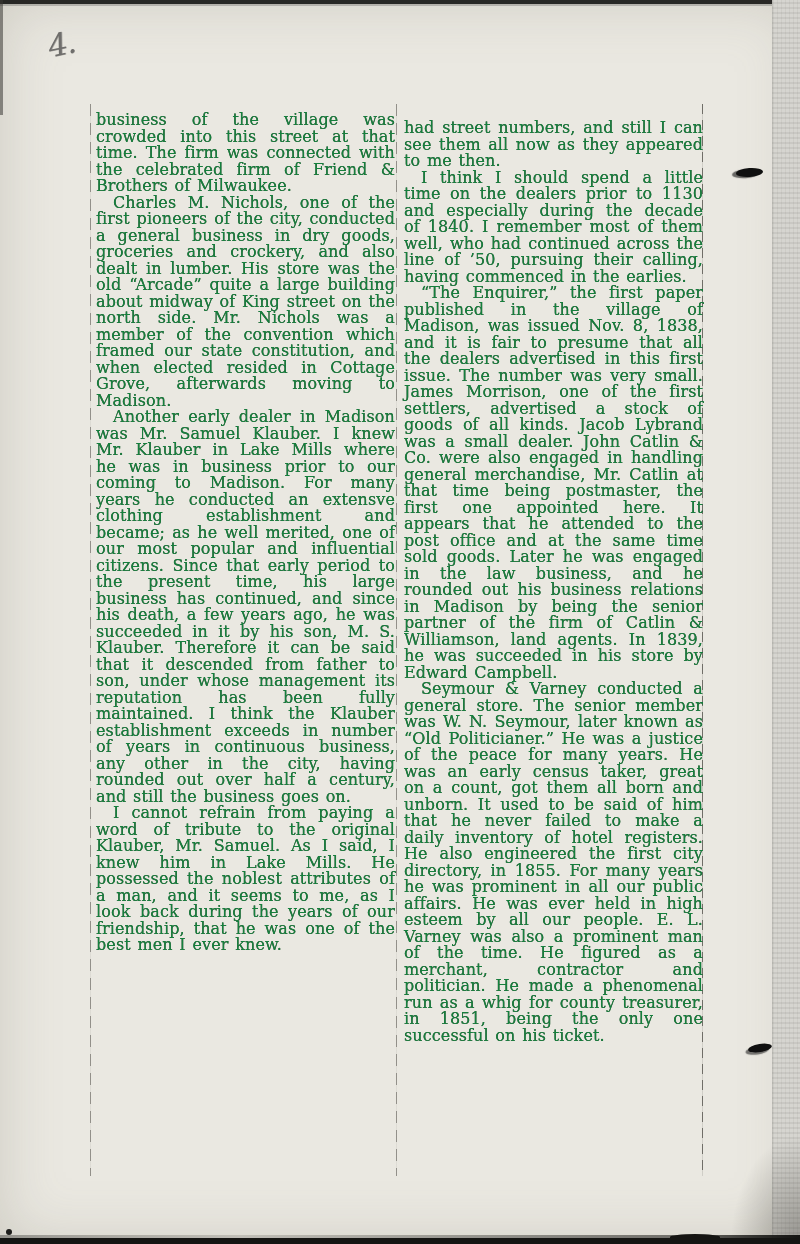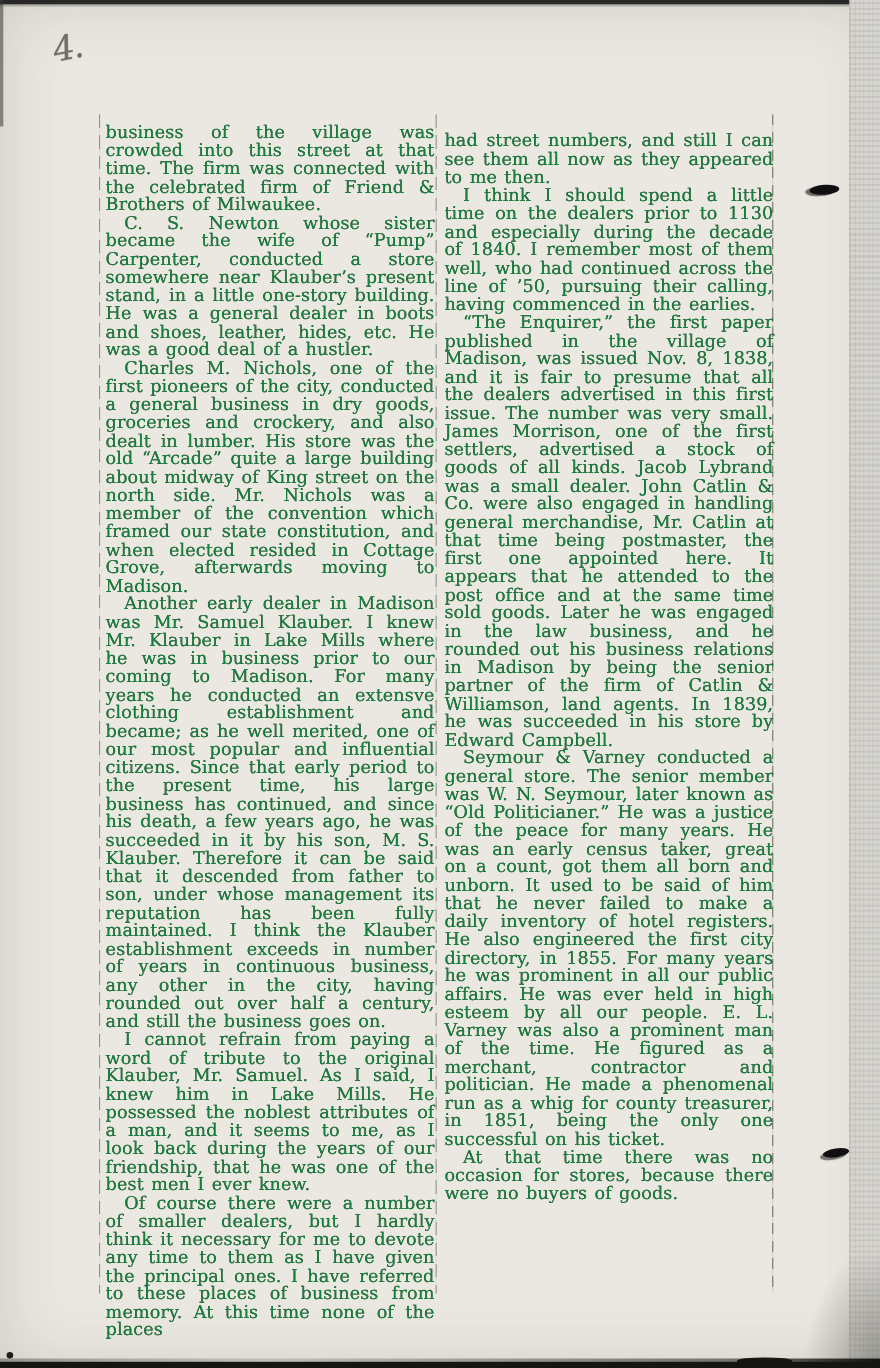--- a/index.html
+++ b/index.html
@@ -71,30 +71,27 @@
   <div class="bottom-edge"></div>
 
   <div class="handwritten">4.</div>
 
   <div class="rule rule-left"></div>
   <div class="rule rule-center"></div>
   <div class="rule rule-right"></div>
 
   <div class="column col-left">
       <p class="para">business of the village was crowded into this street at that time.  The firm was  connected with  the celebrated firm of Friend &amp;  Brothers of Milwaukee.</p>
-      <p class="para indent">C. S. Newton whose sister became the wife of “Pump”  Carpenter, conducted a store somewhere near Klauber’s present stand,  in  a little one-story building.  He  was  a general dealer in boots and  shoes,  leather, hides, etc.  He was  a good deal of a hustler.</p>
       <p class="para indent">Charles M. Nichols, one of the first pioneers of the city, conducted a general business in dry goods, groceries and crockery, and also dealt in lumber. His store was the old “Arcade” quite a large building about midway of King street on the north side. Mr. Nichols was a member of the convention which framed our state constitution, and when elected resided in Cottage Grove, afterwards moving to Madison.</p>
       <p class="para indent">Another early  dealer  in Madison was Mr. Samuel Klauber.  I knew Mr. Klauber  in Lake Mills where he was in business prior  to our coming to Madison.  For  many  years  he conducted an extensve  clothing establishment and became; as he well merited, one of our most popular and influential citizens.  Since that early period to the present  time, his large business has continued, and since his death, a few  years ago, he was succeeded in it by his son, M. S. Klauber.  Therefore it can be said that it descended from father to son, under whose management its reputation has been fully maintained.  I think the Klauber establishment exceeds in number of  years  in continuous  business, any other  in the city, having  rounded out over half a century, and still  the business goes on.</p>
       <p class="para indent">I cannot refrain  from  paying a word  of  tribute  to  the  original Klauber, Mr.  Samuel.   As I said, I knew him in Lake  Mills.   He possessed the noblest  attributes  of a man, and it seems to me, as I look back during the years of our friendship, that he was one  of  the best men I ever knew.</p>
-      <p class="para indent">Of course there were a number of smaller dealers,  but I hardly think it necessary for  me to devote any time  to them as  I  have given the principal ones.   I have  referred to these places of  business from memory. At this time none of the places</p>
     </div>
   <div class="column col-right">
       <p class="para">had street  numbers, and still I can see them all now as they appeared to me then.</p>
       <p class="para indent">I think I should spend a little time on the dealers prior  to 1130 and especially during the  decade of 1840. I remember most of them well, who had continued across the line of ’50, pursuing their  calling, having  commenced in the earlies.</p>
       <p class="para indent">“The Enquirer,”  the  first  paper published in the village  of Madison, was issued Nov.  8, 1838,  and it is fair to presume that all the dealers advertised in this  first issue.   The number  was  very  small.   James Morrison, one  of the first  settlers, advertised a  stock  of goods  of all kinds.   Jacob Lybrand was a small dealer.  John Catlin &amp; Co. were also engaged  in handling  general  merchandise, Mr. Catlin at that time being postmaster,  the  first  one  appointed here. It appears that he attended to the post office and at the same time sold goods. Later he was engaged in the law  business, and he rounded  out his  business  relations in Madison by being the senior partner of the firm of  Catlin &amp; Williamson, land agents.   In  1839,  he was succeeded in his  store  by  Edward Campbell.</p>
       <p class="para indent">Seymour  &amp;  Varney  conducted  a general store.   The  senior  member was W. N. Seymour,  later known as “Old Politicianer.”   He  was  a justice of the peace for many years. He was an early census  taker, great on a count, got  them all  born and unborn.   It used to  be said  of him that he never failed  to make a daily inventory  of  hotel  registers.   He also engineered the  first city directory,  in 1855.   For many  years he was prominent in all  our public affairs.   He  was  ever held  in high esteem by all our people.  E. L. Varney was also a  prominent  man  of the time.   He  figured  as  a merchant, contractor and politician.  He made  a phenomenal  run as  a whig for county  treasurer,  in 1851, being the only one successful on his ticket.</p>
-      <p class="para indent">At that time  there  was no occasion for stores,  because there were no buyers of goods.</p>
     </div>
 
   <div class="blob blob-1"></div>
   <div class="blob blob-2"></div>
   <div class="dot"></div>
 </div>
 
 </body></html>

